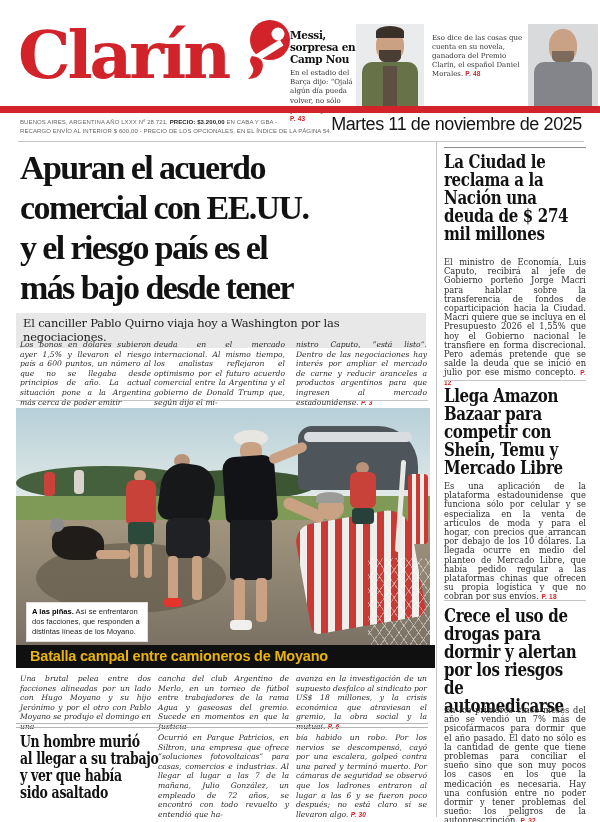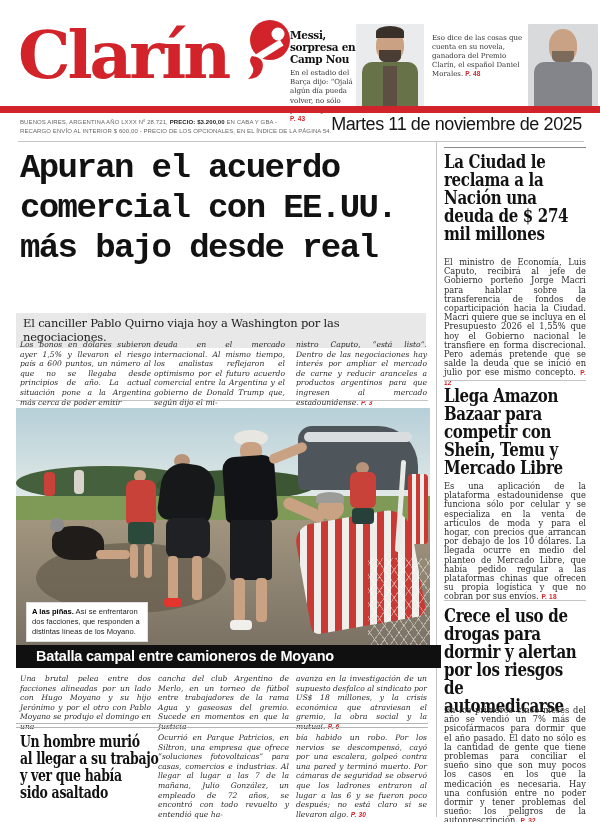--- a/index.html
+++ b/index.html
@@ -8,37 +8,37 @@
   .abs{position:absolute;}
   
   .logo{font-family:"DejaVu Serif",serif;font-weight:700;color:#d2232a;font-size:66px;
         letter-spacing:-3px;line-height:1;}
   .brief-title{font-family:"DejaVu Serif",serif;font-weight:700;font-size:10.5px;line-height:1.12;
         letter-spacing:-0.3px;color:#111;}
   .brief-body{font-family:"DejaVu Serif",serif;font-size:7px;line-height:1.3;color:#333;}
   .edition{font-size:6px;line-height:1.55;color:#666;letter-spacing:0.1px;}
   .edition b{color:#222;}
   .date{font-size:18px;color:#151515;letter-spacing:-0.4px;text-align:center;}
-  .lead-line{font-family:Liberation Mono, monospace;font-weight:700;font-size:34px;line-height:40px;
+  .lead-line{font-family:Liberation Serif, serif;font-weight:700;font-size:34px;line-height:40px;
         letter-spacing:-1.6px;color:#121212;white-space:nowrap;}
   .subhead{font-family:"DejaVu Serif",serif;font-size:11.5px;color:#1c1c1c;background:#e8e8e8;
         padding:3px 7px 4px;letter-spacing:-0.2px;}
   .bodycol{font-family:"DejaVu Serif",serif;font-size:7.6px;line-height:9.6px;color:#2b2b2b;
         text-align:justify;font-style:italic;}
   .sidehead{font-family:"DejaVu Serif",serif;font-weight:700;font-size:18px;line-height:18px;
         letter-spacing:-0.4px;color:#121212;width:170px;transform:scaleX(0.835);
         transform-origin:left top;}
   .sidebody{font-family:"DejaVu Serif",serif;font-size:8.3px;line-height:9.2px;color:#2b2b2b;
         text-align:justify;width:142px;}
   .pageref{color:#d2232a;font-family:"Liberation Sans",sans-serif;font-weight:bold;
         font-size:6.5px;letter-spacing:0.2px;}
   .rule{background:#c4c4c4;}
   .redbar{background:#d2232a;}
-  .photo-bar{background:#101010;color:#ffffff;font-weight:bold;font-size:14.5px;
-        letter-spacing:-0.2px;line-height:23px;padding-left:20px;}
+  .photo-bar{background:#101010;color:#eab308;font-weight:bold;font-size:14.5px;
+        letter-spacing:-0.2px;line-height:23px;padding-left:14px;}
   .caption{background:#ffffff;border:1px solid #e0e0e0;padding:4px 5px;font-size:7.6px;
         line-height:1.3;color:#222;}
   .caption b{color:#000;}
   .bottom-line{font-family:"DejaVu Serif",serif;font-weight:700;font-size:16px;line-height:17px;
         letter-spacing:-0.4px;color:#121212;white-space:nowrap;transform:scaleX(0.78);
         transform-origin:left top;}
   .double-rule{height:3px;border-top:1px solid #b5b5b5;border-bottom:1px solid #b5b5b5;}
   
   .scene{overflow:hidden;background:#bef264;}
   .fig{position:absolute;border-radius:4px;}
@@ -92,21 +92,22 @@
     <span>BUENOS AIRES, ARGENTINA AÑO LXXX Nº 28.721, </span><b>PRECIO: $3.200,00</b><span> EN CABA Y GBA -</span><br>
     <span>RECARGO ENVÍO AL INTERIOR $ 600,00 - PRECIO DE LOS OPCIONALES, EN EL ÍNDICE DE LA PÁGINA 54.</span>
   </div>
   <div class="abs date" style="right:18px;top:114px;">Martes 11 de noviembre de 2025</div>
   <div class="abs rule" style="left:18px;top:141px;width:566px;height:1px;"></div>
   <div class="abs rule" style="left:436px;top:141px;width:1px;height:676px;"></div>
 
   <div class="abs" style="left:20px;top:148px;width:412px;">
     <div class="lead-line">Apuran el acuerdo</div>
     <div class="lead-line">comercial con EE.UU.</div>
-    <div class="lead-line">más bajo desde real</div>
+    <div class="lead-line">y el riesgo país es el</div>
+    <div class="lead-line">más bajo desde tener</div>
   </div>
   <div class="abs subhead" style="left:16px;top:313px;width:396px;">El canciller Pablo Quirno viaja hoy a Washington por las negociaciones.</div>
 
   <div class="abs bodycol" style="left:20px;top:340px;width:131px;">Los bonos en dólares subieron ayer 1,5% y llevaron el riesgo país a 600 puntos, un número al que no se llegaba desde principios de año. La actual situación pone a la Argentina más cerca de poder emitir</div>
   <div class="abs bodycol" style="left:154px;top:340px;width:131px;">deuda en el mercado internacional. Al mismo tiempo, los analistas reflejaron el optimismo por el futuro acuerdo comercial entre la Argentina y el gobierno de Donald Trump que, según dijo el mi-</div>
   <div class="abs bodycol" style="left:296px;top:340px;width:131px;">
     <span>nistro Caputo, “está listo”. Dentro de las negociaciones hay interés por ampliar el mercado de carne y reducir aranceles a productos argentinos para que ingresen al mercado estadounidense. </span>
     <span class="pageref">P. 3</span>
   </div>
 

